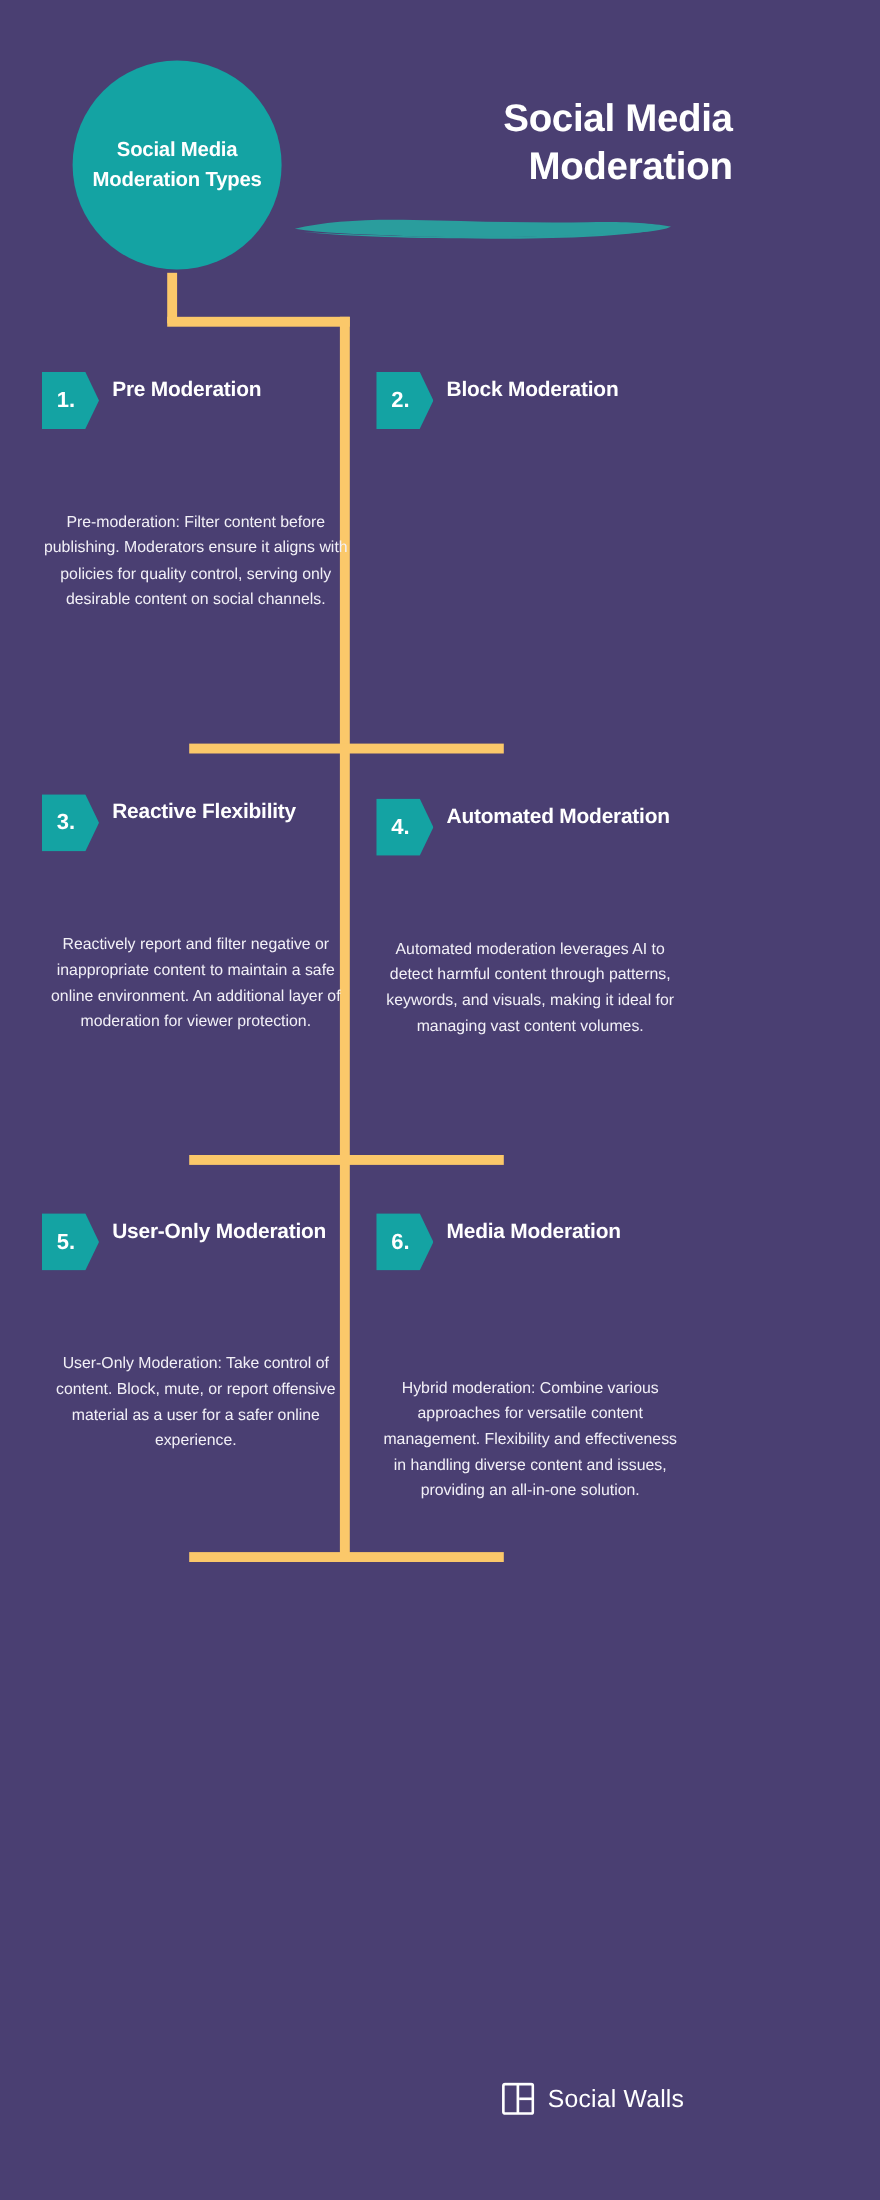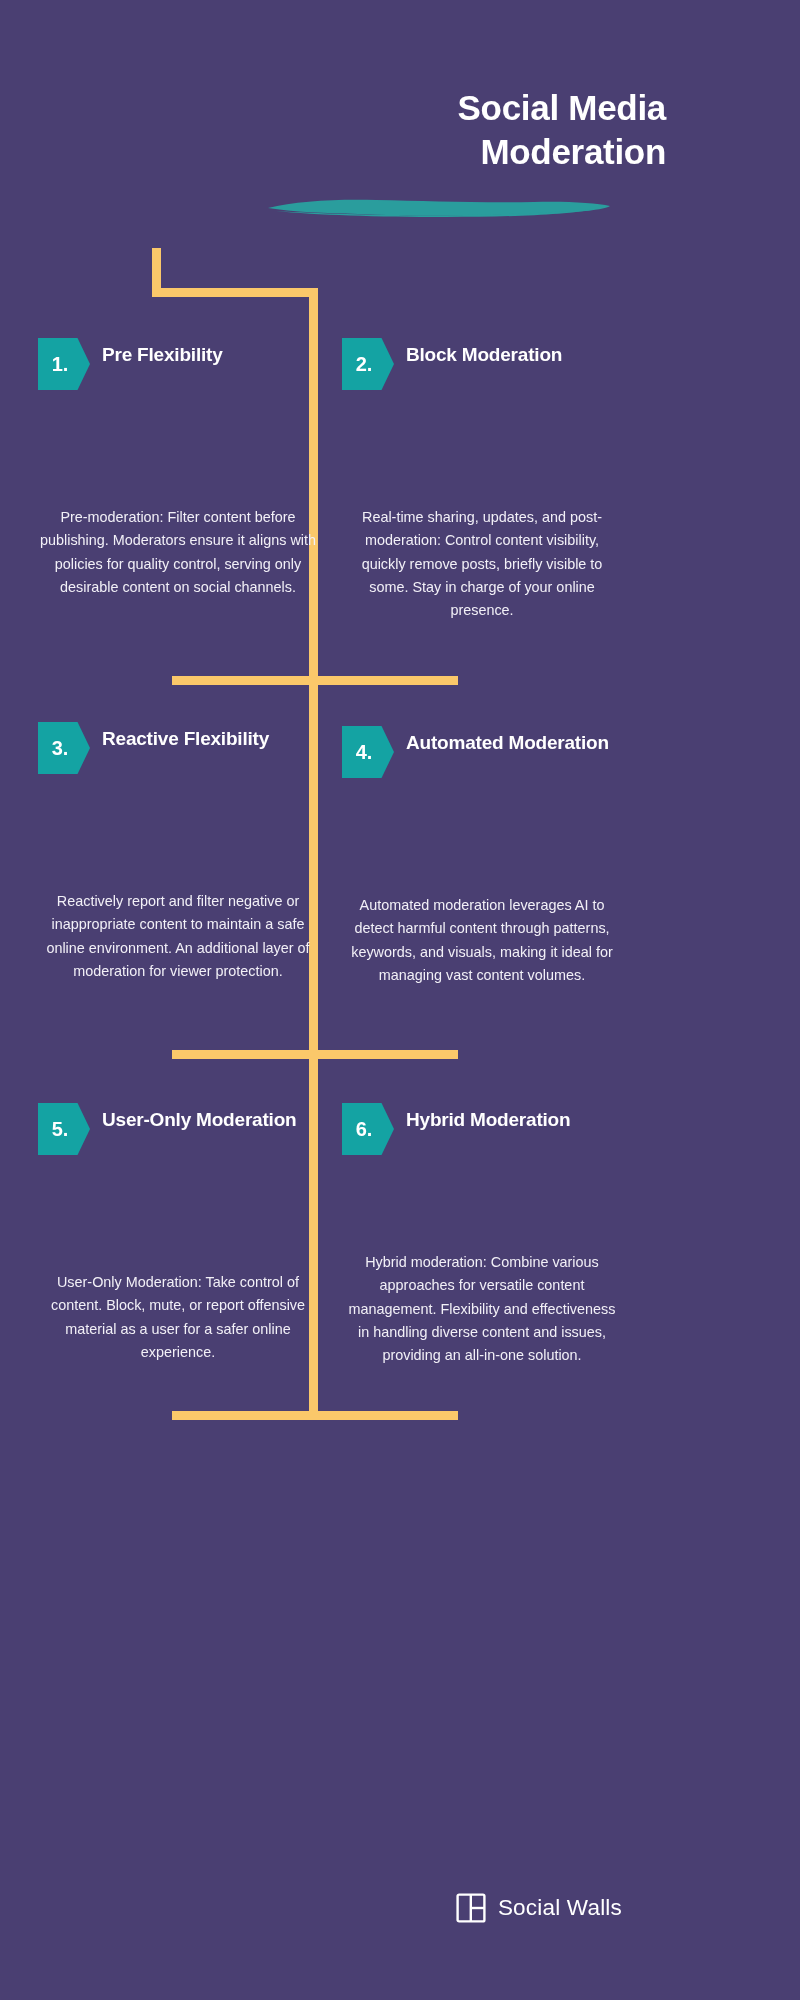--- a/index.html
+++ b/index.html
@@ -71,21 +71,21 @@
   }
   .badge span { font-size:20px; font-weight:bold; }
   .head-title {
     font-size:19px;
     font-weight:bold;
     line-height:1.45;
     letter-spacing:-0.2px;
     padding-top:3px;
   }
   .body-copy {
-    margin-top:116px;
+    margin-top:74px;
     font-size:14.4px;
     line-height:1.62;
     text-align:center;
     color:#f2f0f7;
   }
   .block.nudge .head-row { padding-top:2px; }
 
   
   .footer {
     position:absolute;
@@ -96,53 +96,55 @@
     gap:12px;
   }
   .logo-mark { width:30px; height:30px; }
   .logo-text { font-size:22.5px; letter-spacing:0.2px; }
 </style>
 </head>
 <body>
 
 <div class="canvas">
 
+  <div class="hero-circle">
+    <div class="txt">Social Media Moderation Types</div>
+  </div>
 
   <div class="hero-title">Social Media Moderation</div>
 
   <svg class="hero-brush" viewBox="0 0 346 22" preserveAspectRatio="none">
     <path d="M2,12 C30,5 70,3 110,4 C160,5 215,7 268,6 C300,5 330,7 344,10 C336,15 300,17 262,18 C200,20 140,20 92,18 C60,17 26,16 2,12 Z" fill="#2a9d9d"></path>
     <path d="M10,15 C60,18 130,20 200,19 C250,18 300,16 330,13 C300,19 240,21 180,21 C110,21 50,19 10,15 Z" fill="#2a9d9d"></path>
   </svg>
 
   <div class="ln v-stub"></div>
   <div class="ln h-top"></div>
   <div class="ln v-spine"></div>
   <div class="ln h-mid1"></div>
   <div class="ln h-mid2"></div>
   <div class="ln h-bottom"></div>
 
   <div class="block left" style="top:338px">
     <div class="head-row">
       <div class="badge">
         <span>1.</span>
       </div>
-      <div class="head-title">Pre Flexibility</div>
+      <div class="head-title">Pre Moderation</div>
     </div>
     <div class="body-copy">Pre-moderation: Filter content before publishing. Moderators ensure it aligns with policies for quality control, serving only desirable content on social channels.</div>
   </div>
 
   <div class="block right" style="top:338px">
     <div class="head-row">
       <div class="badge">
         <span>2.</span>
       </div>
       <div class="head-title">Block Moderation</div>
     </div>
-    <div class="body-copy">Real-time sharing, updates, and post-moderation: Control content visibility, quickly remove posts, briefly visible to some. Stay in charge of your online presence.</div>
   </div>
 
   <div class="block left" style="top:722px">
     <div class="head-row">
       <div class="badge">
         <span>3.</span>
       </div>
       <div class="head-title">Reactive Flexibility</div>
     </div>
     <div class="body-copy">Reactively report and filter negative or inappropriate content to maintain a safe online environment. An additional layer of moderation for viewer protection.</div>
@@ -166,21 +168,21 @@
       <div class="head-title">User-Only Moderation</div>
     </div>
     <div class="body-copy" style="">User-Only Moderation: Take control of content. Block, mute, or report offensive material as a user for a safer online experience.</div>
   </div>
 
   <div class="block right" style="top:1103px">
     <div class="head-row">
       <div class="badge">
         <span>6.</span>
       </div>
-      <div class="head-title">Hybrid Moderation</div>
+      <div class="head-title">Media Moderation</div>
     </div>
     <div class="body-copy" style="margin-top:96px">Hybrid moderation: Combine various approaches for versatile content management. Flexibility and effectiveness in handling diverse content and issues, providing an all-in-one solution.</div>
   </div>
 
   <div class="footer">
     <svg class="logo-mark" viewBox="0 0 30 30">
       <rect x="1.6" y="1.6" width="26.8" height="26.8" rx="1.5" fill="none" stroke="#ffffff" stroke-width="2.4"></rect>
       <rect x="13.6" y="1.6" width="2.4" height="26.8" fill="#ffffff"></rect>
       <rect x="16" y="13.8" width="12.4" height="2.4" fill="#ffffff"></rect>
     </svg>

